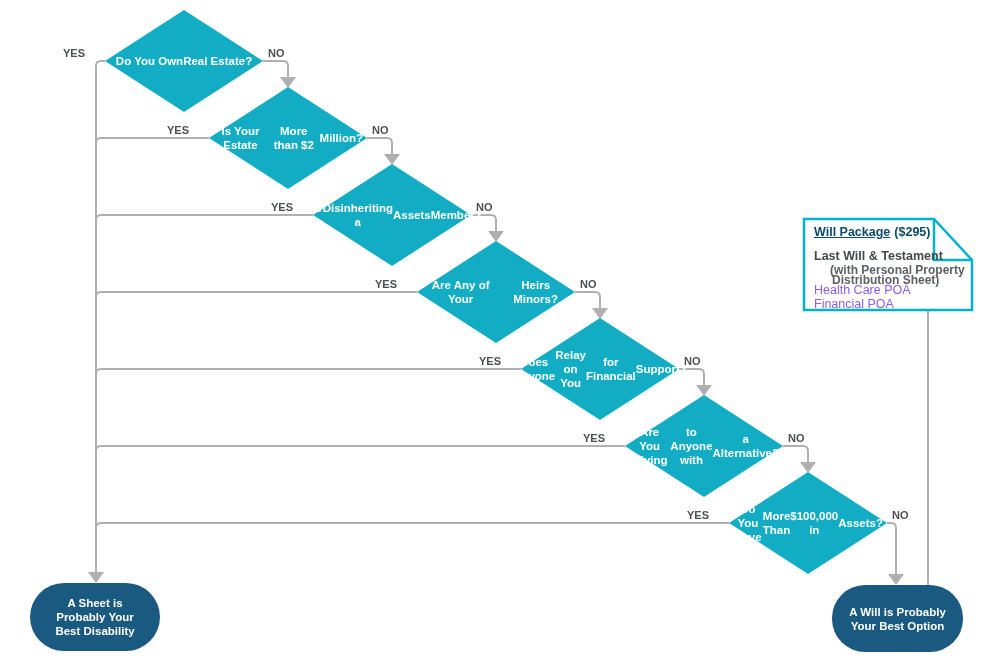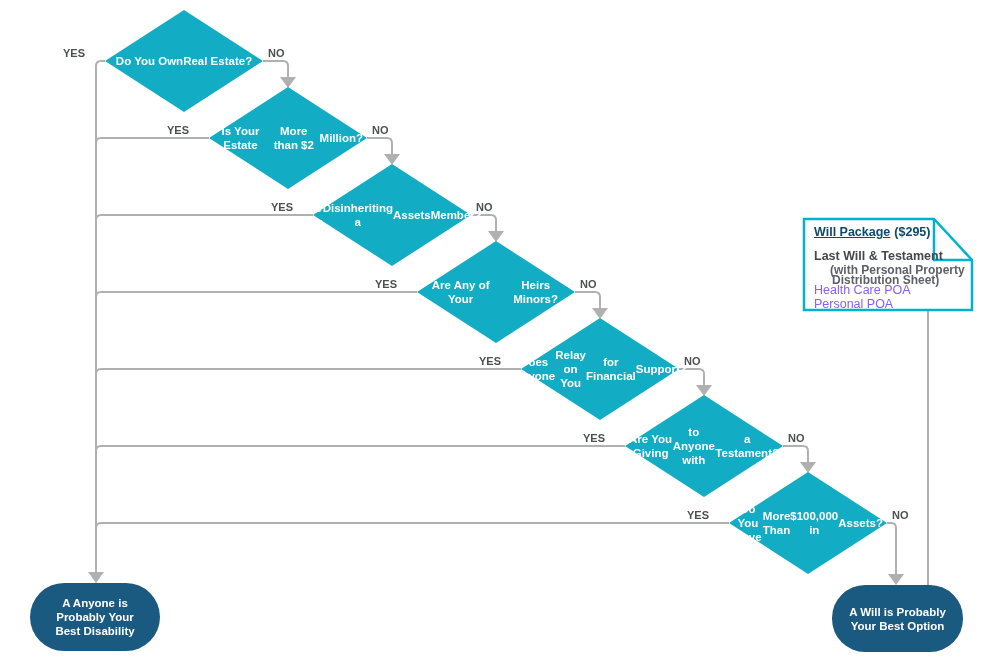--- a/index.html
+++ b/index.html
@@ -135,21 +135,21 @@
     <div>for Financial</div>
     <div>Support?</div>
   </div>
   <div class="q-box" style="left:421px;top:241px;">
     <div>Are Any of Your</div>
     <div>Heirs Minors?</div>
   </div>
   <div class="q-box" style="left:629px;top:395px;">
     <div>Are You Giving</div>
     <div>to Anyone with</div>
-    <div>a Testament?</div>
+    <div>a Alternative?</div>
   </div>
   <div class="q-box" style="left:733px;top:472px;">
     <div>Do You Have</div>
     <div>More Than</div>
     <div>$100,000 in</div>
     <div>Assets?</div>
   </div>
 
   <div class="edge-label yes" style="left:63px;top:46px;">YES</div>
   <div class="edge-label yes" style="left:167px;top:123px;">YES</div>
@@ -161,31 +161,31 @@
 
   <div class="edge-label no" style="left:268px;top:46px;">NO</div>
   <div class="edge-label no" style="left:372px;top:123px;">NO</div>
   <div class="edge-label no" style="left:476px;top:200px;">NO</div>
   <div class="edge-label no" style="left:580px;top:277px;">NO</div>
   <div class="edge-label no" style="left:684px;top:354px;">NO</div>
   <div class="edge-label no" style="left:788px;top:431px;">NO</div>
   <div class="edge-label no" style="left:892px;top:508px;">NO</div>
 
   <div class="terminal-text" style="left:30px;top:583px;width:130px;height:68px;">
-    <div>A Anyone is</div>
+    <div>A Sheet is</div>
     <div>Probably Your</div>
     <div>Best Disability</div>
   </div>
   <div class="terminal-text" style="left:832px;top:585px;width:131px;height:67px;">
     <div>A Will is Probably</div>
     <div>Your Best Option</div>
   </div>
 
   <div class="note-line note-title" style="left:814px;top:225px;">
     <span class="u">Will Package</span><span class="rest">($295)</span>
   </div>
   <div class="note-line note-item" style="left:814px;top:249px;">Last Will &amp; Testament</div>
   <div class="note-line note-sub" style="left:814px;top:263px;">(with Personal Property</div>
   <div class="note-line note-sub" style="left:816px;top:273px;">Distribution Sheet)</div>
   <div class="note-line note-poa" style="left:814px;top:283px;">Health Care POA</div>
-  <div class="note-line note-poa" style="left:814px;top:297px;">Personal POA</div>
+  <div class="note-line note-poa" style="left:814px;top:297px;">Financial POA</div>
 
 </div>
 
 </body></html>

